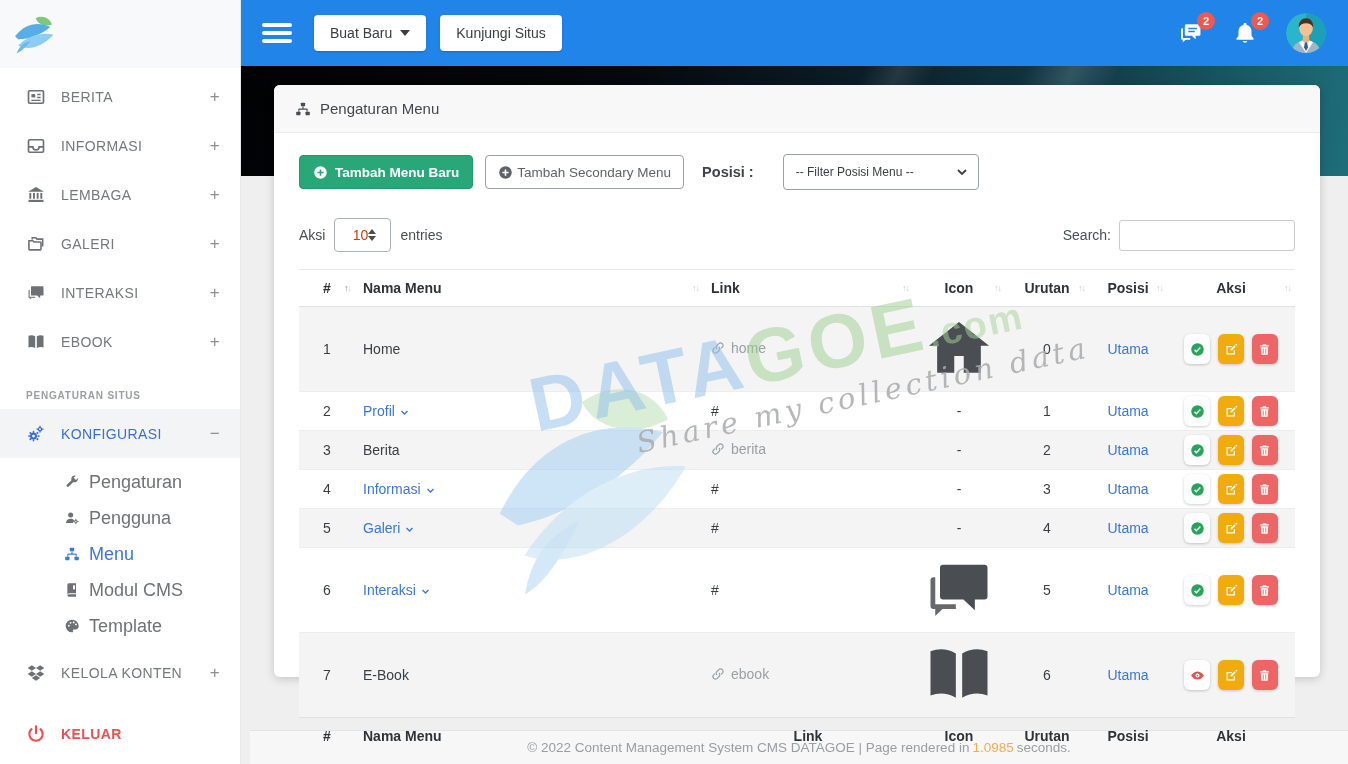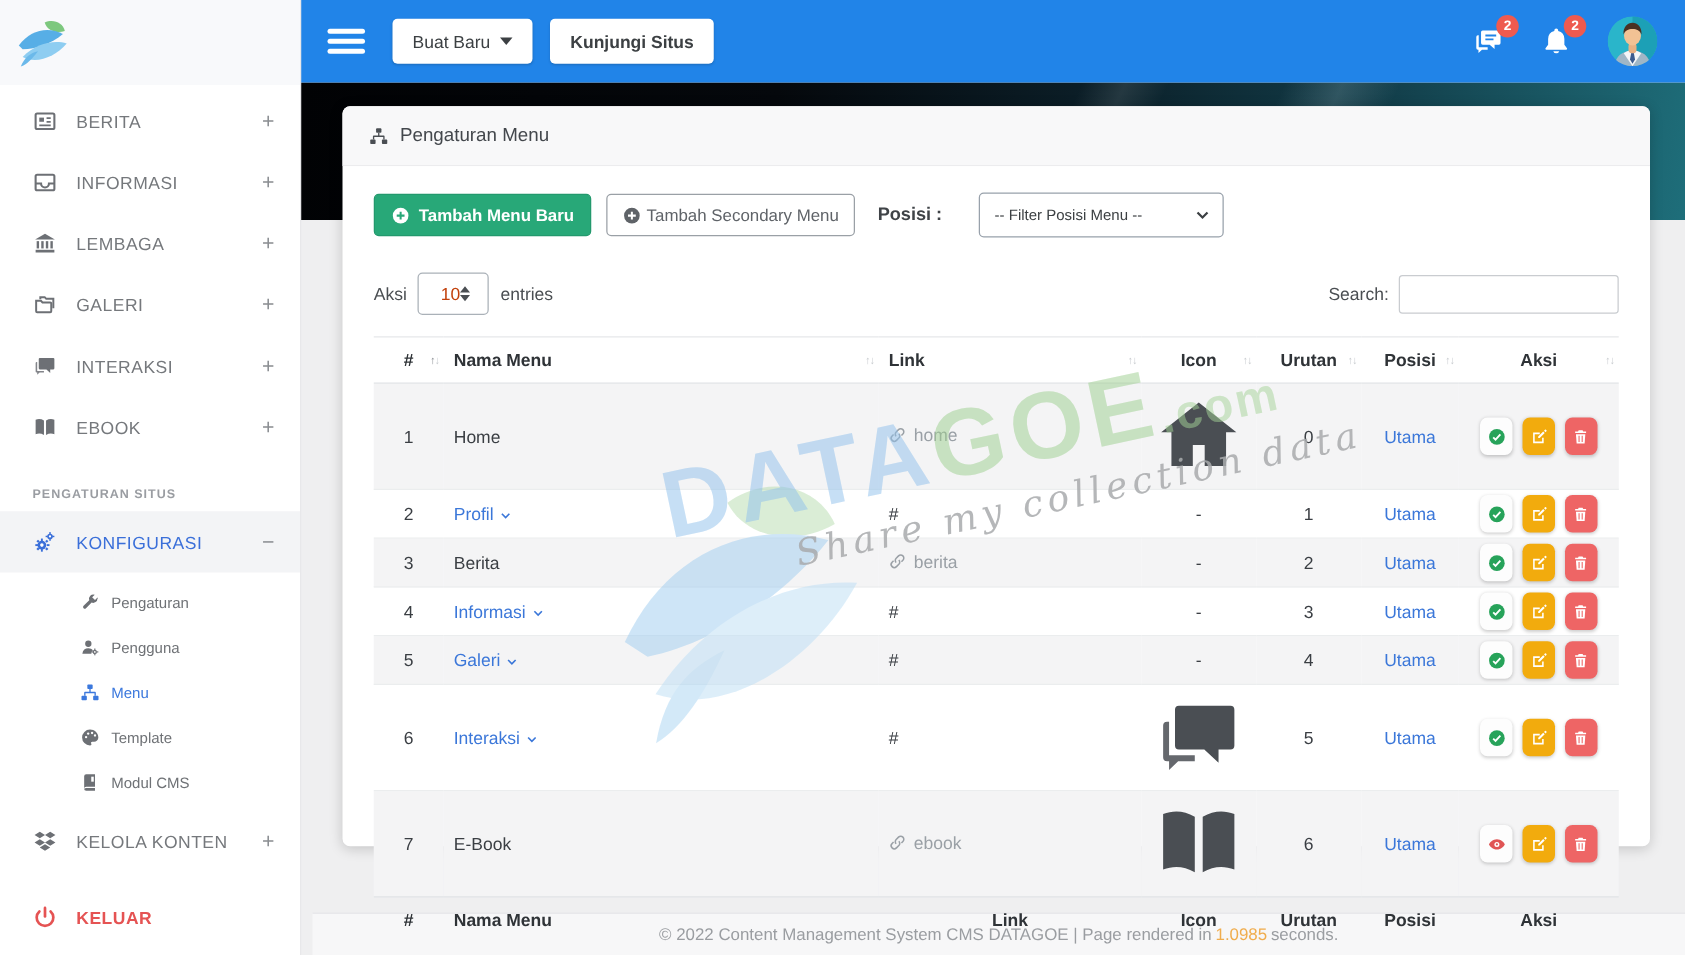--- a/index.html
+++ b/index.html
@@ -14,32 +14,32 @@
   .logo-sub { font-size:15px; font-weight:800; color:#7b7f84; letter-spacing:2px; position:relative; }
   .logo-badge { font-size:10px; font-weight:700; color:#3f8fd8; margin-left:2px; vertical-align:top; letter-spacing:0; }
   .nav { padding-top:4px; }
   .nav-item { height:49px; display:flex; align-items:center; padding:0 20px 0 26px; color:#75787c; font-size:14px; letter-spacing:.4px; cursor:pointer; }
   .nav-item .nicon { width:20px; height:20px; margin-right:15px; color:#6d7075; flex:none; }
   .nav-toggle { margin-left:auto; color:#8b8e92; font-size:17px; font-weight:400; }
   .nav-section { padding:24px 0 8px 26px; font-size:10px; font-weight:700; letter-spacing:.8px; color:#9a9da2; }
   .nav-item.active { background:#f3f4f6; color:#3a6fd9; }
   .nav-item.active .nicon { color:#3a6fd9; }
   .subnav { padding:6px 0 4px 0; }
-  .sub-item { height:36px; display:flex; align-items:center; padding-left:64px; color:#6f7276; font-size:12px; cursor:pointer; }
+  .sub-item { height:36px; display:flex; align-items:center; padding-left:64px; color:#6f7276; font-size:18px; cursor:pointer; }
   .sub-item .nicon { width:16px; height:16px; margin-right:9px; color:#6d7075; flex:none; }
   .sub-item.active, .sub-item.active .nicon { color:#3b78dd; }
   .nav-item.logout { color:#e55353; font-weight:700; margin-top:12px; }
   .nav-item.logout .nicon { color:#e55353; }
 
   
   .topbar { position:absolute; left:240px; top:0; right:0; height:66px; background:#2184e8; z-index:40; display:flex; align-items:center; padding:0 22px; }
   .hamburger { width:30px; cursor:pointer; margin-right:22px; }
   .hamburger span { display:block; height:3.5px; background:#fff; border-radius:2px; margin:4.5px 0; }
   .tb-btn { background:#fff; border:none; border-radius:4px; height:36px; padding:0 16px; font-size:14px; color:#3c4043; font-family:inherit; cursor:pointer; box-shadow:0 1px 2px rgba(0,0,0,.18); display:flex; align-items:center; gap:8px; }
-  .tb-btn + .tb-btn { margin-left:14px;font-weight:bold; }
+  .tb-btn + .tb-btn { margin-left:14px; }
   .caret-down { width:0; height:0; border-left:5px solid transparent; border-right:5px solid transparent; border-top:6px solid #3c4043; }
   .tb-right { margin-left:auto; display:flex; align-items:center; gap:28px; }
   .tb-icon { position:relative; width:26px; height:26px; color:#fff; cursor:pointer; }
   .tb-badge { position:absolute; top:-8px; right:-11px; min-width:18px; height:18px; border-radius:9px; background:#ee5a4f; color:#fff; font-size:11px; font-weight:700; display:flex; align-items:center; justify-content:center; padding:0 4px; }
   .avatar { width:40px; height:40px; border-radius:50%; overflow:hidden; cursor:pointer; flex:none; }
 
   
   .main { position:absolute; left:240px; top:66px; right:0; bottom:0; background:#efeff0; }
   .hero { position:absolute; left:0; top:0; right:0; height:110px;
     background:
@@ -255,38 +255,38 @@
               <rect x="1.8" y="16" width="6.4" height="5.4" rx="1"></rect>
               <rect x="15.8" y="16" width="6.4" height="5.4" rx="1"></rect>
               <path d="M11.2 7.9h1.6v3.3H18a1 1 0 0 1 1 1V16h-1.6v-3H6.6v3H5v-3.8a1 1 0 0 1 1-1h5.2z"></path>
             </svg>
         </span>
         <span>Menu</span>
       </div>
       <div class="sub-item">
         <span class="nicon">
           <svg viewBox="0 0 24 24" fill="currentColor">
+              <path d="M5 4.5A2.5 2.5 0 0 1 7.5 2H18v15H7.5A2.5 2.5 0 0 0 5 19.5z"></path>
+              <path d="M5 19.5A2.5 2.5 0 0 0 7.5 22H18v-3.5H7.5c-1 0-1.9.4-2.5 1z"></path>
+              <rect x="13.5" y="5" width="3" height="6" fill="#fff"></rect>
+            </svg>
+        </span>
+        <span>Modul CMS</span>
+      </div>
+      <div class="sub-item">
+        <span class="nicon">
+          <svg viewBox="0 0 24 24" fill="currentColor">
               <path d="M12 2.5A9.5 9.5 0 0 0 12 21.5c1.6 0 2.1-1 1.5-2.1-.6-1-.2-2.2 1.2-2.2h2.1a5.2 5.2 0 0 0 5.2-5.2c0-5.3-4.6-9.5-10-9.5z"></path>
               <circle cx="7.3" cy="11.5" r="1.4" fill="#fff"></circle>
               <circle cx="9.8" cy="7.3" r="1.4" fill="#fff"></circle>
               <circle cx="14.5" cy="6.6" r="1.4" fill="#fff"></circle>
               <circle cx="18" cy="9.6" r="1.4" fill="#fff"></circle>
             </svg>
         </span>
         <span>Template</span>
-      </div>
-      <div class="sub-item">
-        <span class="nicon">
-          <svg viewBox="0 0 24 24" fill="currentColor">
-              <path d="M5 4.5A2.5 2.5 0 0 1 7.5 2H18v15H7.5A2.5 2.5 0 0 0 5 19.5z"></path>
-              <path d="M5 19.5A2.5 2.5 0 0 0 7.5 22H18v-3.5H7.5c-1 0-1.9.4-2.5 1z"></path>
-              <rect x="13.5" y="5" width="3" height="6" fill="#fff"></rect>
-            </svg>
-        </span>
-        <span>Modul CMS</span>
       </div>
     </div>
 
     <div class="nav-item">
       <span class="nicon">
         <svg viewBox="0 0 24 24" fill="currentColor">
             <path d="M7 2.8 12 6 7 9.2 2 6zM17 2.8 22 6l-5 3.2L12 6zM7 10 12 13.2 7 16.4 2 13.2zM17 10l5 3.2-5 3.2-5-3.2zM12 14.8l5 3.2-5 3.2-5-3.2z"></path>
           </svg>
       </span>
       <span>KELOLA KONTEN</span>

